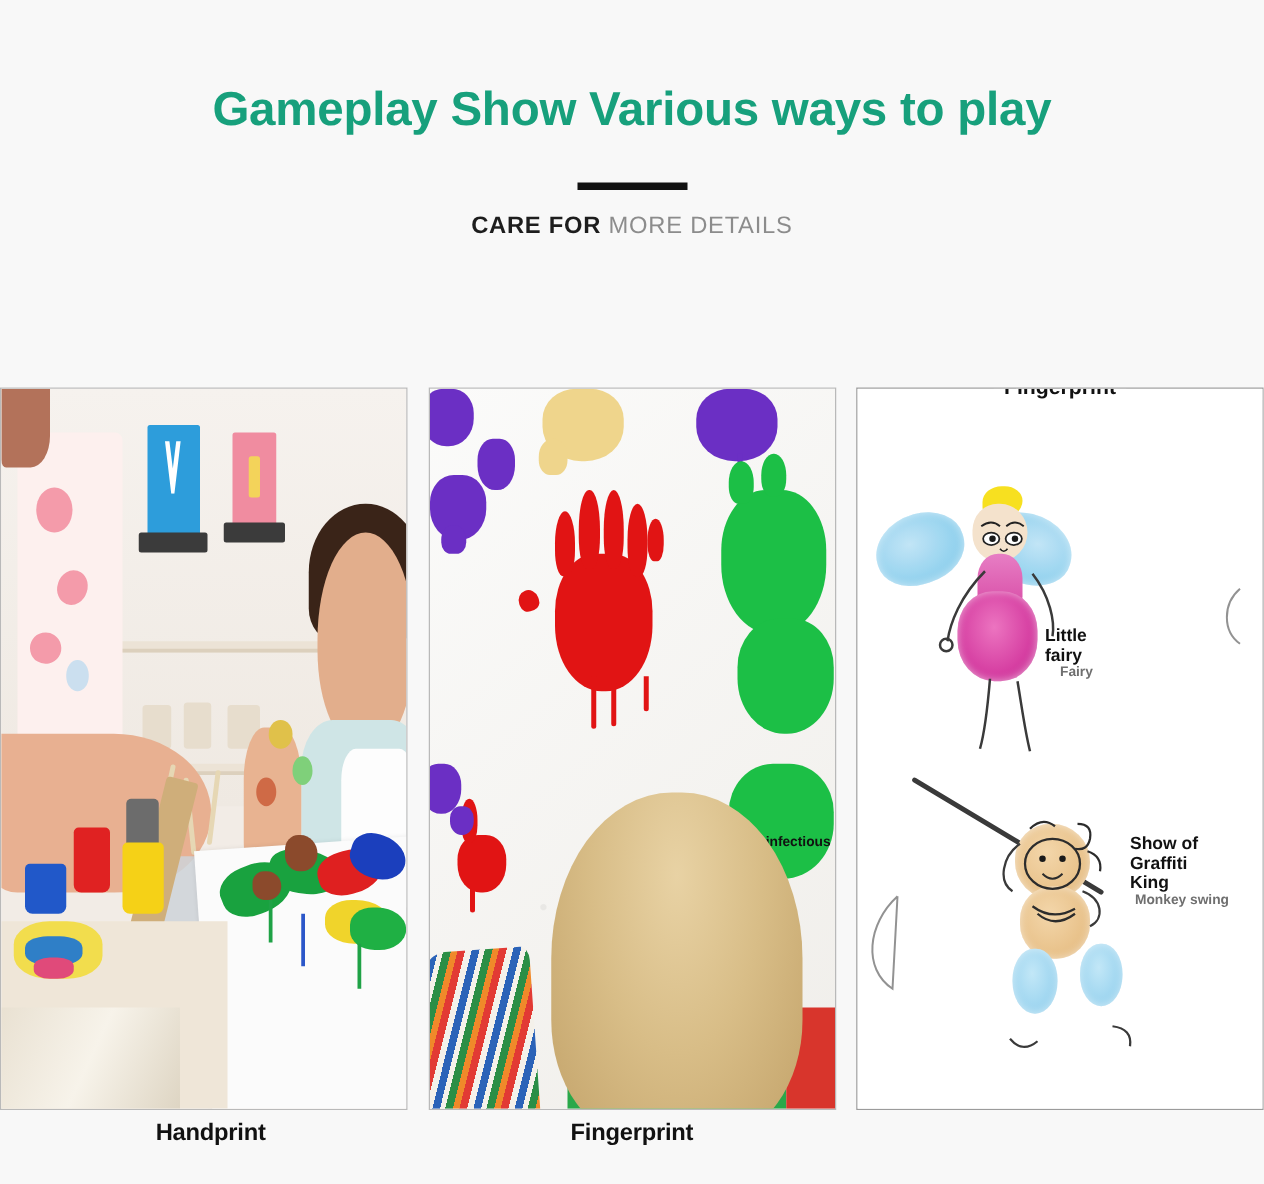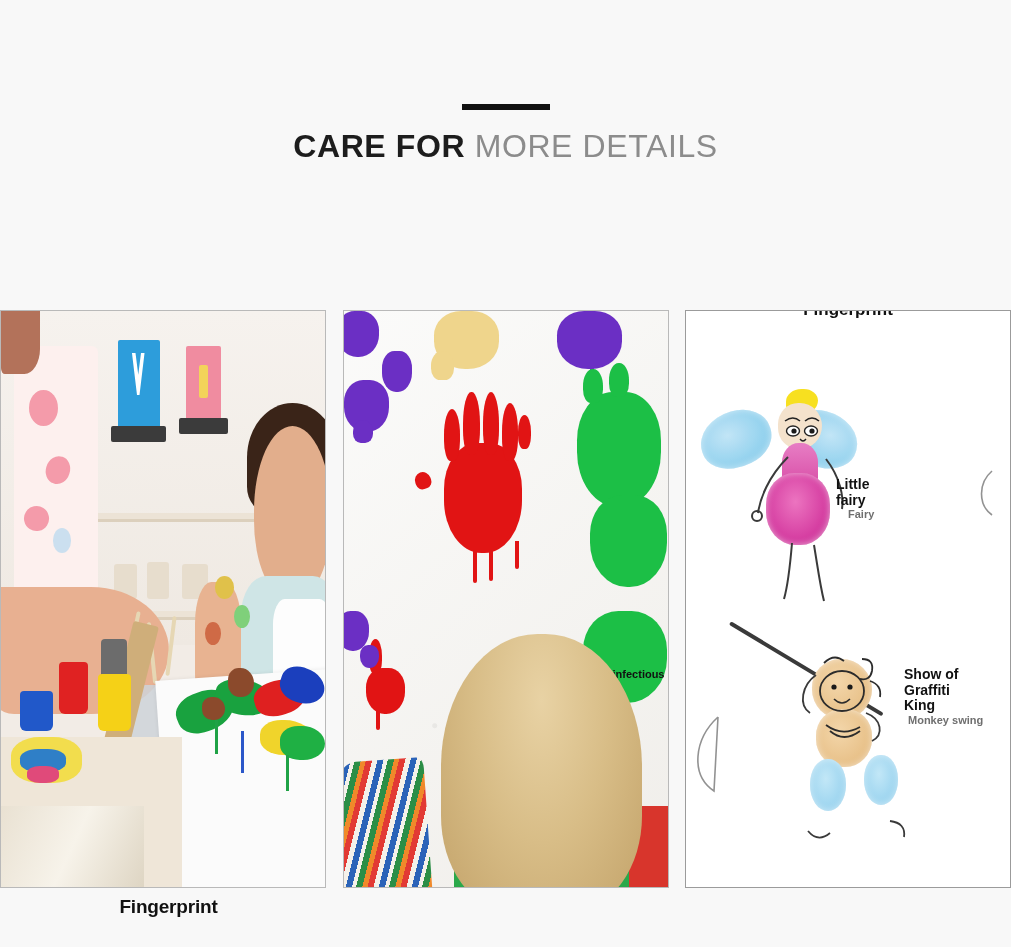--- a/index.html
+++ b/index.html
@@ -28,21 +28,21 @@
 
   .rule-bar {
     width: 88px;
     height: 6px;
     background: #111;
     margin: 36px auto 0;
   }
 
   .subtitle {
     margin-top: 18px;
-    font-size: 32px;
+    font-size: 19px;
     letter-spacing: 0.6px;
     white-space: nowrap;
   }
   .subtitle .strong { font-weight: bold; color: #1d1d1d; }
   .subtitle .light  { font-weight: normal; color: #8c8c8c; }
 
   
   .panels {
     position: absolute;
     left: 0; top: 310px;
@@ -217,20 +217,21 @@
   .cap {
     width:337px; text-align:center;
     font-size:19px; font-weight:bold; color:#111;
     letter-spacing:-0.2px;
   }
 </style>
 </head>
 <body>
 
 <div class="header">
+  <h1 class="main-title">Gameplay Show Various ways to play</h1>
 
   <div class="rule-bar"></div>
 
   <div class="subtitle">
     <span class="strong">CARE FOR</span><span>&nbsp;</span><span class="light">MORE DETAILS</span>
   </div>
 </div>
 
 <div class="panels">
 
@@ -379,21 +380,21 @@
              border-radius:44% 44% 46% 46%;"></div>
 
         <svg width="130" height="160" style="position:absolute;left:58px;top:132px;">
           <path d="M44 14 C24 34 16 56 14 70" stroke="#3a3a3a" stroke-width="2" fill="none"></path>
           <circle cx="13" cy="73" r="5" stroke="#3a3a3a" stroke-width="2" fill="none"></circle>
           <path d="M82 16 C96 34 100 54 98 66" stroke="#3a3a3a" stroke-width="2" fill="none"></path>
           <path d="M48 100 C46 124 44 142 40 156" stroke="#3a3a3a" stroke-width="2" fill="none"></path>
           <path d="M70 102 C74 126 76 142 80 158" stroke="#3a3a3a" stroke-width="2" fill="none"></path>
         </svg>
 
-        <div class="fp-label" style="left:150px;top:166px;">
+        <div class="fp-label" style="left:150px;top:190px;">
           <div class="big">Little</div>
           <div class="big">fairy</div>
           <div class="fp-sub" style="margin-left:12px;">Fairy</div>
         </div>
       </div>
 
       <div>
         <div class="stick" style="left:44px;top:310px;width:178px;height:4px;
              transform:rotate(31deg);transform-origin:left center;border-radius:2px;"></div>
 
@@ -442,14 +443,15 @@
         <path d="M18 10 C4 22 4 44 18 54" stroke="#3a3a3a" stroke-width="1.6" fill="none"></path>
       </svg>
       <svg width="60" height="110" style="position:absolute;left:-2px;top:400px;opacity:.55;">
         <path d="M34 6 C10 28 6 64 30 80 L34 6" stroke="#3a3a3a" stroke-width="1.6" fill="none"></path>
       </svg>
     </div>
   </div>
 </div>
 
 <div class="captions">
+  <div class="cap">Handprint</div>
   <div class="cap">Fingerprint</div>
 </div>
 
 </body></html>

